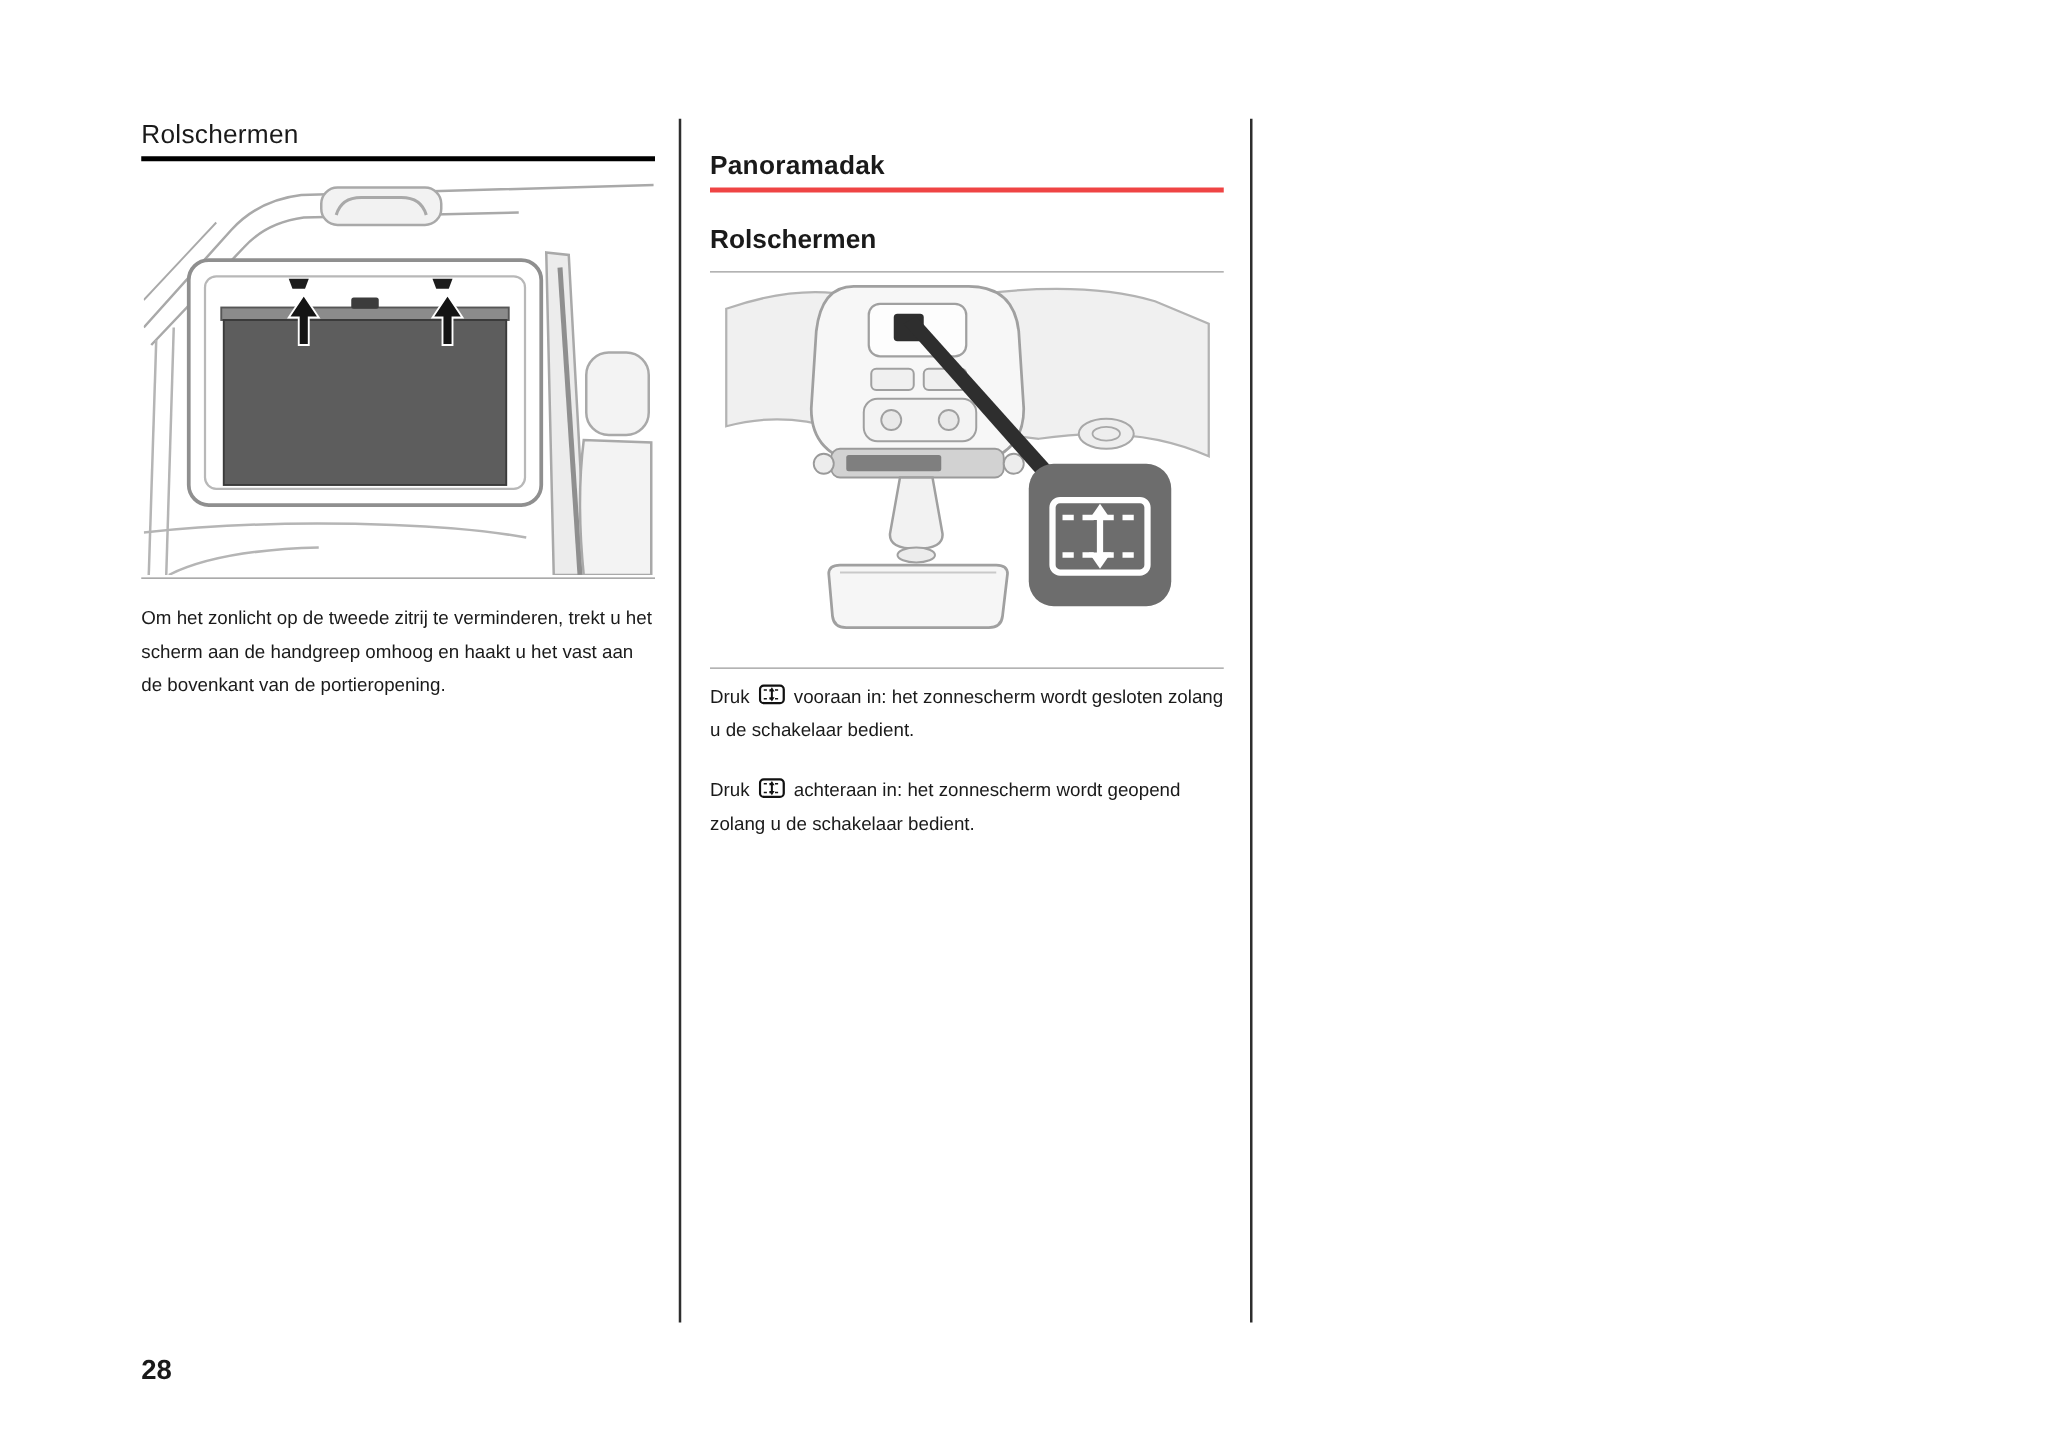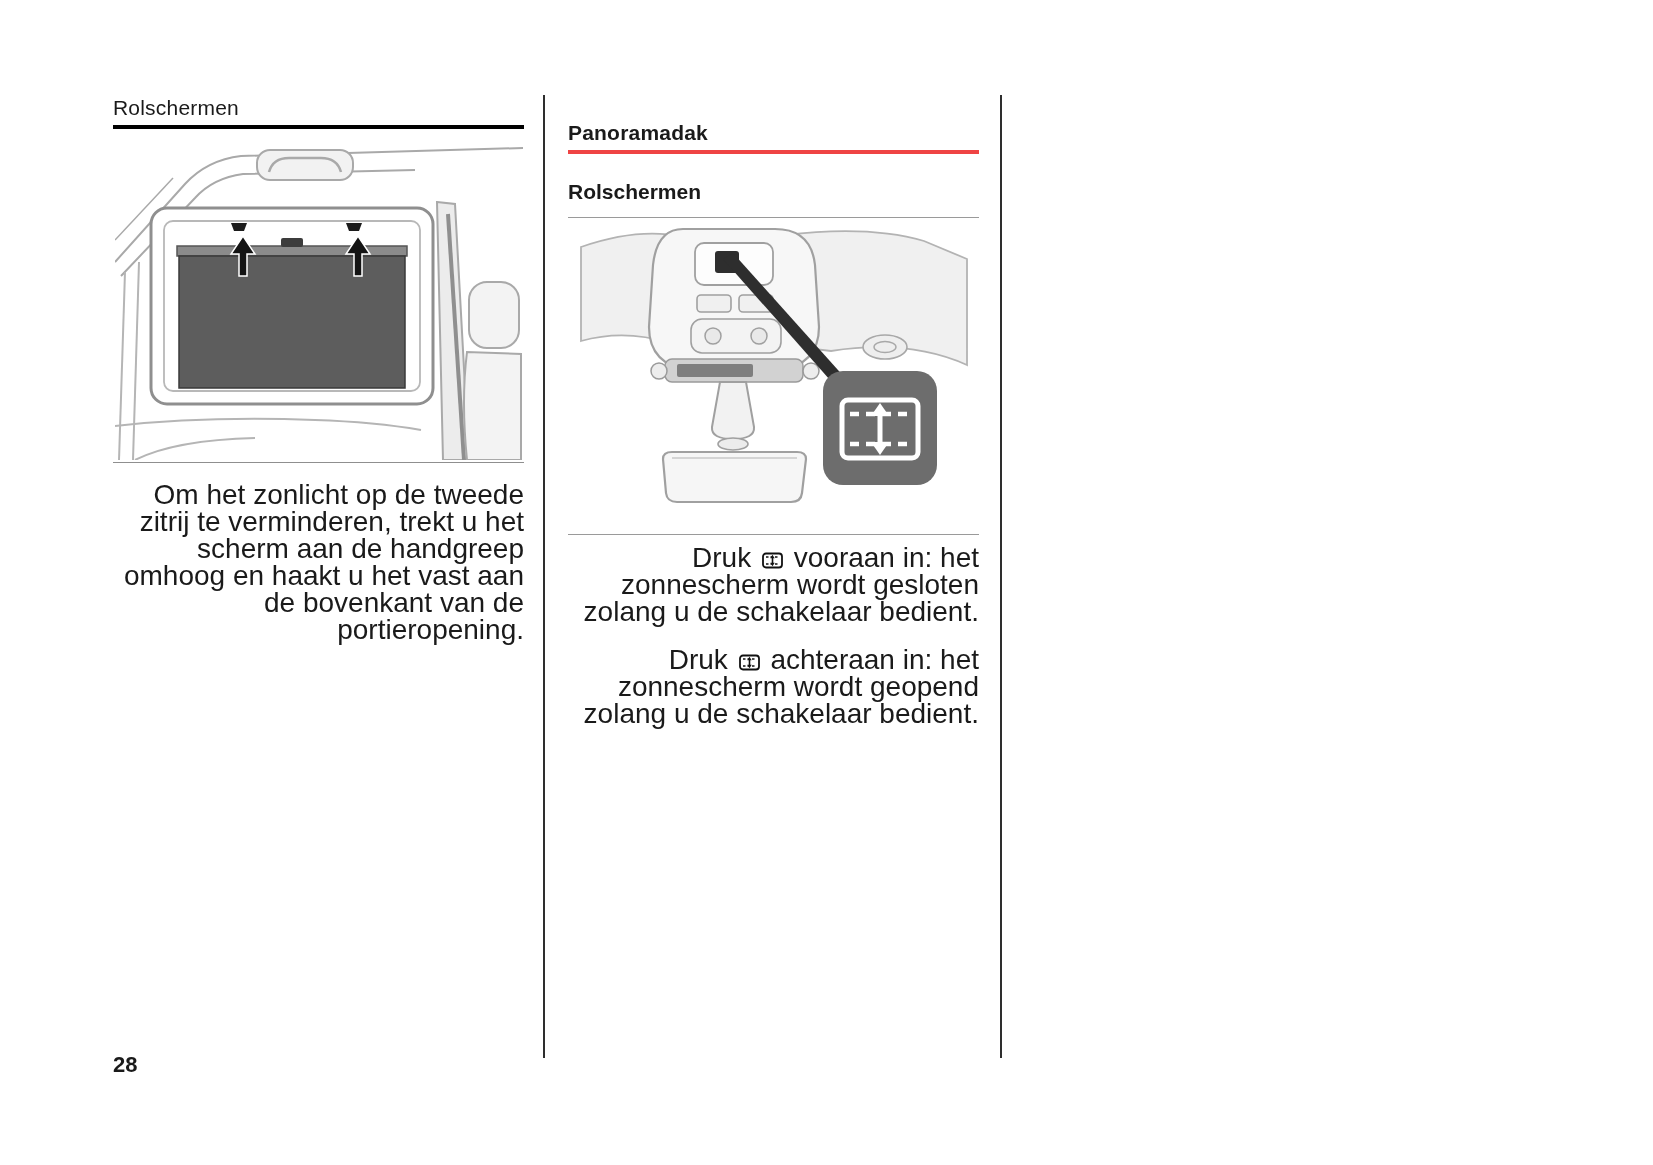--- a/index.html
+++ b/index.html
@@ -24,27 +24,27 @@
   }
   h4.plain-heading {
     margin: 26px 0 0; font-size: 21px; line-height: 24px; font-weight: 700;
   }
 
   .figure { position: relative; }
   .fig-left { margin-top: 15px; border-bottom: 1px solid #8f8f8f; padding-bottom: 2px; }
   .fig-mid  { margin-top: 13px; border-top: 1px solid #9a9a9a; border-bottom: 1px solid #9a9a9a; padding: 7px 0; }
   .figure svg { display: block; margin: 0 auto; }
 
-  p.body { margin: 18px 0 0; font-size: 28px; line-height: 27px; text-align: right; }
+  p.body { margin: 18px 0 0; font-size: 15px; line-height: 27px; }
   p.body.first  { margin-top: 21px; }
   p.body.follow { margin-top: 9px; }
 
   .vrule { position: absolute; top: 95px; height: 963px; width: 2px; background: #2e2e2e; }
 
-  .page-number { position: absolute; left: 113px; top: 1052px; font-size: 22px; font-weight: 700; }
+  .page-number { position: absolute; left: 113px; top: 1083px; font-size: 22px; font-weight: 700; }
 
   .inline-icon { display: inline-block; width: 21px; height: 17px; vertical-align: -2px; margin: 0 3px; }
   .inline-icon svg { display: block; }
 </style>
 </head>
 <body>
 
 <div class="col col-left">
   <h2 class="rule-heading">Rolschermen</h2>
 

